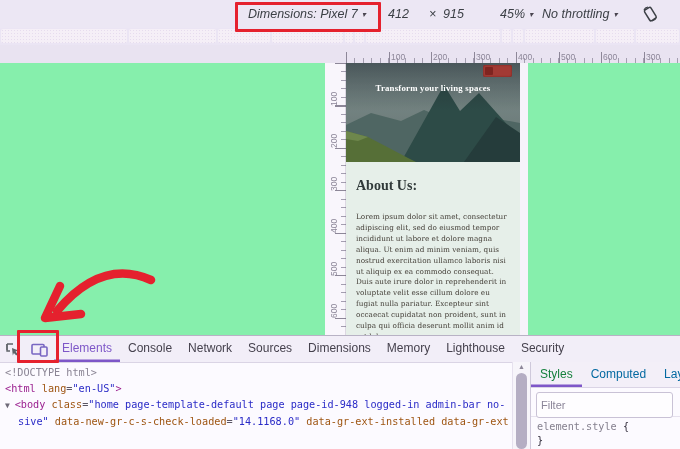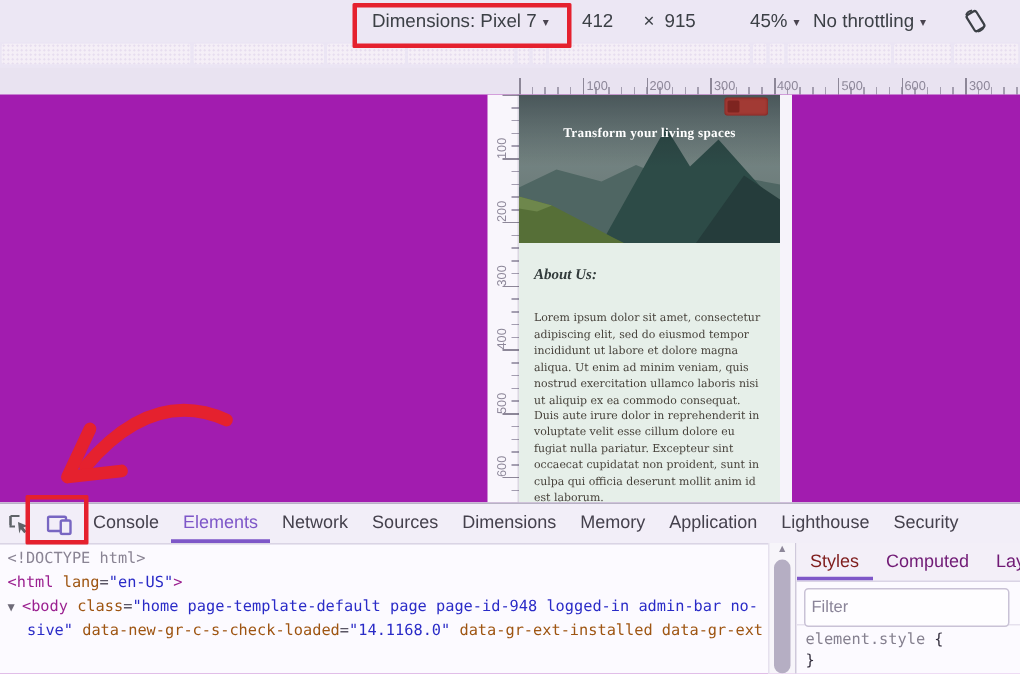--- a/index.html
+++ b/index.html
@@ -1,55 +1,55 @@
 <!DOCTYPE html>
 <html><head>
 <meta charset="utf-8">
 <style>
   html,body{margin:0;padding:0;}
   body{width:680px;height:449px;overflow:hidden;font-family:"Liberation Sans",sans-serif;background:#ece7f4;position:relative;}
   .screen{position:absolute;inset:0;}
 
   
-  .toolbar{position:absolute;left:0;top:0;width:680px;height:28px;background:#ece7f4;border-bottom:2px solid #a3a3a3;}
+  .toolbar{position:absolute;left:0;top:0;width:680px;height:28px;background:#ece7f4;border-bottom:2px solid #a3a3a3;font-style:italic;}
   .toolbar .tbitem{position:absolute;top:0;height:28px;line-height:28px;font-size:12.5px;color:#3c4046;white-space:nowrap;}
   .caret{font-size:8px;color:#4a4550;margin-left:4px;vertical-align:1px;}
   .tb-x{color:#6d6878;font-size:11px;}
 
   
   .mqbar{position:absolute;left:0;top:28px;width:680px;height:17px;background:#ebe5f4;}
   .mqseg{position:absolute;top:1px;height:14px;background:#f5eff7;border-radius:2px;
          background-image:radial-gradient(#e6dcee 0.6px,transparent 0.7px);background-size:3px 3px;}
 
   
   .hruler{position:absolute;left:0;top:45px;width:680px;height:18px;background:#e9e3f1;}
   .hruler .minor{position:absolute;left:346px;right:0;bottom:0;height:5px;
     background:repeating-linear-gradient(to right,#a49eb0 0,#a49eb0 1px,transparent 1px,transparent 8.5px);}
   .hruler .major{position:absolute;left:346px;right:0;bottom:0;height:11px;
     background:repeating-linear-gradient(to right,#8d8798 0,#8d8798 1px,transparent 1px,transparent 42.5px);}
   .hlabel{position:absolute;bottom:1px;font-size:8.5px;color:#8d8799;}
 
   
-  .viewport{position:absolute;left:0;top:63px;width:680px;height:272px;background:#a21caf;overflow:hidden;}
+  .viewport{position:absolute;left:0;top:63px;width:680px;height:272px;background:#86efac;overflow:hidden;}
   .vruler{position:absolute;left:325px;top:0;width:21px;height:100%;background:#f9f6fc;}
   .vruler .minor{position:absolute;top:0;bottom:0;right:0;width:5px;
     background:repeating-linear-gradient(to bottom,#a49eb0 0,#a49eb0 1px,transparent 1px,transparent 8.5px);}
   .vruler .major{position:absolute;top:0;bottom:0;right:0;width:11px;
     background:repeating-linear-gradient(to bottom,#8d8798 0,#8d8798 1px,transparent 1px,transparent 42.5px);}
   .vlabel{position:absolute;right:6px;width:11px;height:22px;font-size:8.5px;color:#8d8799;
     writing-mode:vertical-rl;transform:rotate(180deg);line-height:11px;}
 
   .device{position:absolute;left:346px;top:0;width:174px;height:272px;background:#fff;overflow:hidden;box-shadow:0 0 0 1px rgba(90,80,110,.18);}
   .hero{position:relative;width:174px;height:99px;overflow:hidden;}
   .hero-title{position:absolute;left:0;right:0;top:20px;text-align:center;color:#fff;
     font-family:"Liberation Serif",serif;font-weight:bold;font-size:8.8px;letter-spacing:.2px;}
   .menu-btn{position:absolute;right:8px;top:2px;width:29px;height:12px;background:#a23a34;border-radius:2px;box-shadow:inset 0 0 2px #6e1f1c;}
   .menu-btn::before{content:"";position:absolute;left:2px;top:2px;width:8px;height:8px;background:#7e2420;border-radius:1px;}
   .about{position:absolute;left:0;top:99px;right:0;bottom:-80px;background:#e6efe9;padding:16px 10px 0 10px;}
-  .about h2{margin:0 0 18px 0;font-family:"Liberation Serif",serif;font-style:italic;font-weight:600;font-size:10px;color:#313a3a;}
+  .about h2{margin:0 0 18px 0;font-family:"Liberation Serif",serif;font-weight:600;font-size:14px;color:#313a3a;}
   .about p{margin:0;font-family:"DejaVu Serif",serif;font-size:7.3px;line-height:10.9px;color:#46413a;}
   .devscroll{position:absolute;left:520px;top:0;width:8px;height:100%;background:#f6f3fa;}
 
   
   .panel{position:absolute;left:0;top:335px;width:680px;height:114px;background:#fcfaff;border-top:1px solid #b8b2c5;}
   .tabbar{position:absolute;left:0;top:0;width:680px;height:26px;background:#f2eef8;border-bottom:1px solid #dad4e5;display:flex;align-items:stretch;}
   .iconbtn{width:24px;display:flex;align-items:center;justify-content:center;flex:0 0 auto;}
   .tab{padding:0 8px;line-height:25px;font-size:12px;color:#45414d;white-space:nowrap;}
   .tab.active{color:#7e57c8;box-shadow:inset 0 -2.5px 0 #7e57c8;}
 
@@ -60,22 +60,22 @@
   .c-gray{color:#8a8494;} .c-tag{color:#9b2190;} .c-attr{color:#9e5512;} .c-val{color:#2a2bc7;}
   .c-eq{color:#5a5564;} .c-arrow{color:#6e6a78;font-size:8px;}
   .c-ellipsis{background:#e4dfec;border:1px solid #cfc8da;border-radius:7px;padding:0 3px;margin:0 3px;color:#6e6a78;font-size:9px;letter-spacing:1px;}
 
   .escroll{position:absolute;left:512px;width:17px;top:26px;bottom:0;background:#f7f5fa;border-left:1px solid #e6e1ee;}
   .escroll .up{display:block;text-align:center;font-size:7px;color:#8d8799;line-height:10px;height:10px;}
   .escroll .thumb{position:absolute;left:3px;right:3px;top:11px;bottom:1px;background:#b5aec3;border-radius:6px;}
 
   .styles{position:absolute;left:530px;right:0;top:26px;bottom:0;border-left:1px solid #cfc9db;background:#fcfaff;}
   .stabs{height:25px;background:#f3eff8;border-bottom:1px solid #dad4e5;display:flex;overflow:hidden;}
-  .stab{padding:0 9px;line-height:24px;font-size:12px;color:#701a75;white-space:nowrap;}
-  .stab.active{color:#7f1d1d;box-shadow:inset 0 -2.5px 0 #7e57c8;}
+  .stab{padding:0 9px;line-height:24px;font-size:12px;color:#0369a1;white-space:nowrap;}
+  .stab.active{color:#15803d;box-shadow:inset 0 -2.5px 0 #7e57c8;}
   .frow{height:24px;border-bottom:1px solid #e6e1ee;}
   .frow input{display:block;margin:4px 5px 0 5px;width:calc(100% - 12px);height:15px;box-sizing:border-box;
     border:1px solid #c9c2d6;border-radius:3px;background:#fefdff;font-size:11px;padding:12px 4px;color:#3c3846;font-family:"Liberation Sans",sans-serif;}
   .frow input::placeholder{color:#8b8599;}
   .scode{font-family:"DejaVu Sans Mono",monospace;font-size:10.2px;line-height:14px;padding:3px 0 0 6px;height:30px;border-bottom:1px solid #e6e1ee;}
   .sc-sel{color:#85808f;} .sc-brace{color:#35303f;}
 
   
   .redbox{position:absolute;border:3px solid #e5212e;z-index:99;border-radius:1px;}
   .arrow-svg{position:absolute;z-index:99;pointer-events:none;}
@@ -191,27 +191,26 @@
           <path d="M2 2 v7 h3" fill="none" stroke="#5f6368" stroke-width="1.4"></path>
           <polygon points="7,6 13.5,8.6 10.6,9.6 12.7,12.2 11.2,13.5 8.9,10.9 7.8,13.6" fill="#5f6368"></polygon>
         </svg>
       </div>
       <div class="iconbtn" style="width:30px">
         <svg width="17" height="15" viewBox="0 0 17 15">
           <rect x="1" y="2.5" width="12" height="9.5" rx="1" fill="none" stroke="#7866c2" stroke-width="1.6"></rect>
           <rect x="9.5" y="5" width="6.5" height="9" rx="1" fill="#f2eef8" stroke="#7866c2" stroke-width="1.6"></rect>
         </svg>
       </div>
+      <div class="tab active">Elements</div>
       <div class="tab">Console</div>
-      <div class="tab active">Elements</div>
       <div class="tab">Network</div>
       <div class="tab">Sources</div>
       <div class="tab">Dimensions</div>
       <div class="tab">Memory</div>
-      <div class="tab">Application</div>
       <div class="tab">Lighthouse</div>
       <div class="tab">Security</div>
     </div>
 
     <div class="code" id="codeArea">
         <div class="code-line"><span class="c-gray">&lt;!DOCTYPE html&gt;</span></div>
         <div class="code-line"><span class="c-tag">&lt;html</span><span class="c-attr"> lang</span><span class="c-eq">=</span><span class="c-val">"en-US"</span><span class="c-tag">&gt;</span></div>
         <div class="code-line"><span class="c-arrow">▼ </span><span class="c-tag">&lt;body</span><span class="c-attr"> class</span><span class="c-eq">=</span><span class="c-val">"home page-template-default page page-id-948 logged-in admin-bar no-</span></div>
         <div class="code-line indent"><span class="c-val">sive"</span><span class="c-attr"> data-new-gr-c-s-check-loaded</span><span class="c-eq">=</span><span class="c-val">"14.1168.0"</span><span class="c-attr"> data-gr-ext-installed</span><span class="c-attr"> data-gr-ext</span></div>
         <div class="code-line indent"></div>

